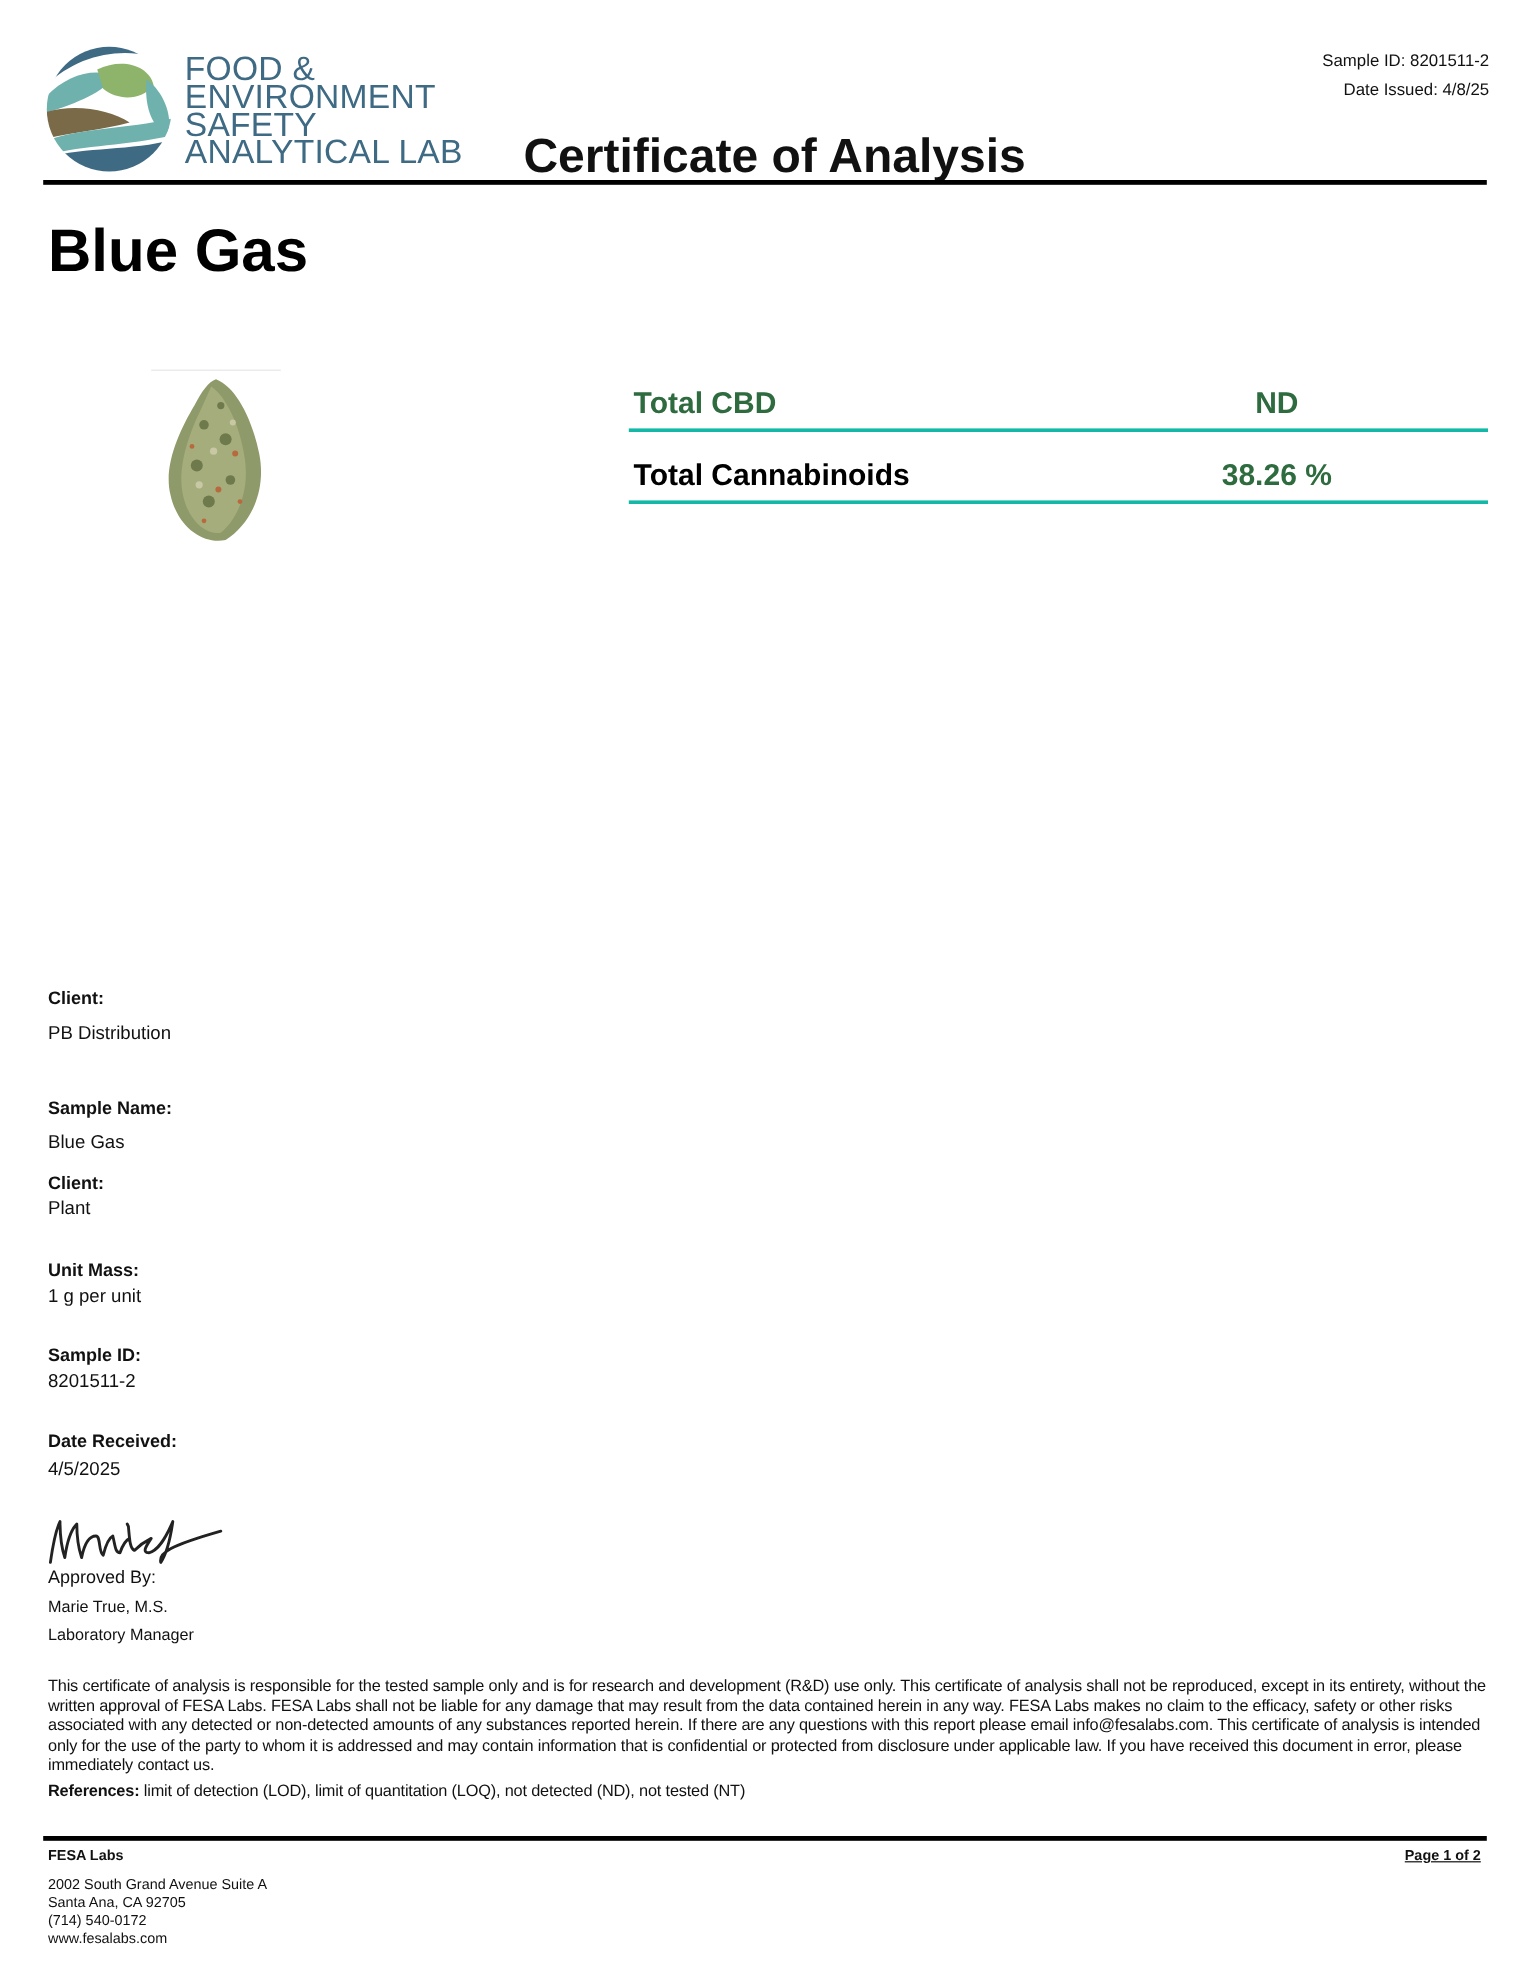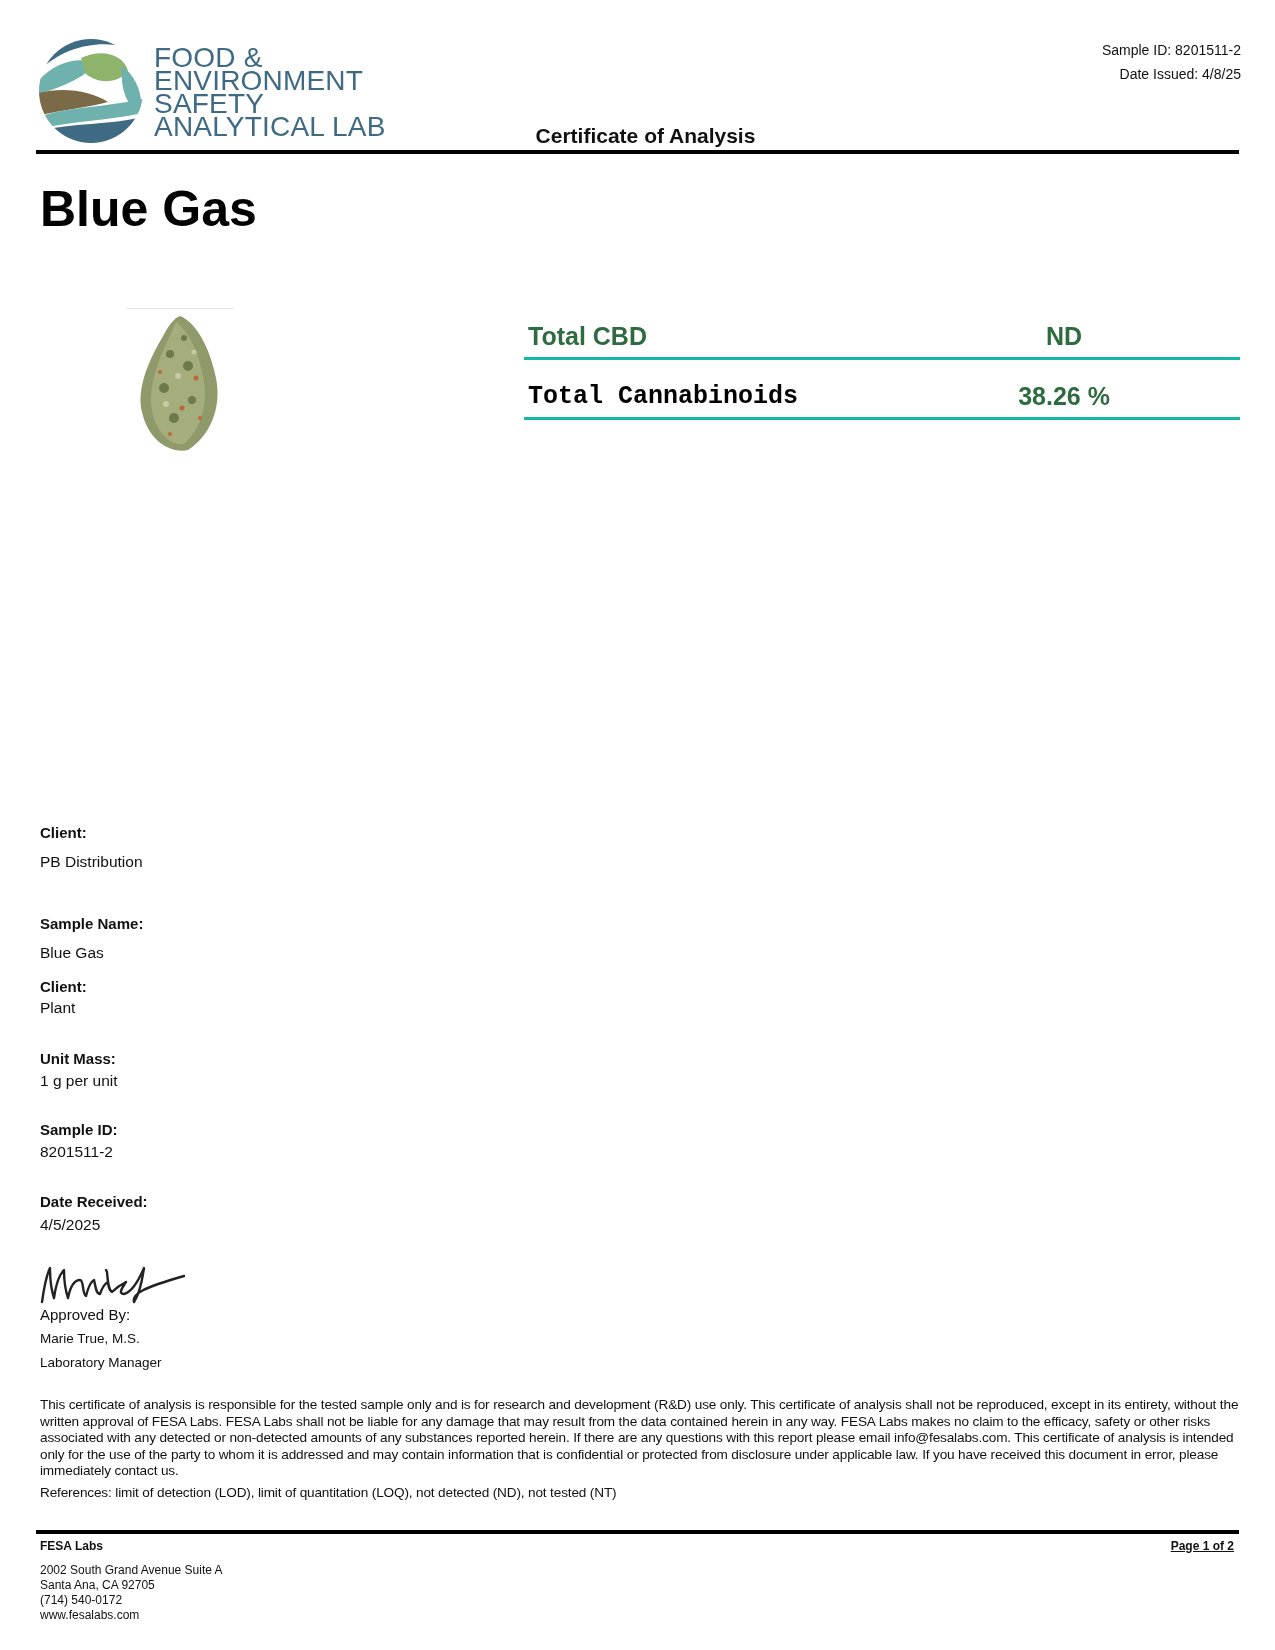--- a/index.html
+++ b/index.html
@@ -8,52 +8,52 @@
   .abs { position: absolute; }
 
   
   .logo { left: 36px; top: 36px; width: 300px; height: 110px; }
   .logo-mark { position: absolute; left: 0; top: 0; width: 110px; height: 110px; }
   .logo-text { position: absolute; left: 118px; top: 10px; color: #3f6a84;
                font-size: 28px; line-height: 23px; letter-spacing: 0.2px; font-weight: normal; }
   .logo-text div { white-space: nowrap; }
 
   .meta { right: 34px; top: 38px; text-align: right; font-size: 14px; line-height: 24px; color: #111; }
-  .doc-title { left: 0; width: 1275px; top: 124px; text-align: center; font-size: 21px; font-weight: bold;
+  .doc-title { left: 0; width: 1275px; top: 108px; text-align: center; font-size: 40px; font-weight: bold;
                padding-left: 16px; box-sizing: border-box; }
   .rule-top { left: 36px; right: 36px; top: 150px; height: 4px; background: #000; }
 
   .sample-title { left: 40px; top: 180px; font-size: 50px; font-weight: bold; color: #000; }
 
   
   .product { left: 126px; top: 308px; width: 108px; height: 148px; }
   .product .topline { position: absolute; left: 0; right: 0; top: 0; height: 1px; background: #e6e6e6; }
 
   
   .summary { left: 524px; top: 300px; width: 716px; }
   .srow { position: relative; height: 60px; border-bottom: 3px solid #14b8a6; box-sizing: border-box; }
   .srow .lbl { position: absolute; left: 4px; bottom: 6px; font-size: 25px; font-weight: bold; }
   .srow .val { position: absolute; left: 480px; width: 120px; text-align: center; bottom: 6px; font-size: 25px; font-weight: bold; }
   .green { color: #2e6b3f; }
-  .black { color: #000; font-family: Liberation Mono, monospace; }
+  .black { color: #000; }
 
   
   .info { left: 40px; top: 820px; }
   .field { position: absolute; left: 0; white-space: nowrap; }
   .flabel { font-size: 15px; font-weight: bold; }
   .fvalue { font-size: 15.5px; }
 
   .sig { left: 38px; top: 1258px; width: 150px; height: 48px; }
   .approved { left: 40px; top: 1306px; font-size: 15px; }
   .approver { left: 40px; top: 1331px; font-size: 13.5px; }
   .approver-title { left: 40px; top: 1355px; font-size: 13.5px; }
 
   .disclaimer { left: 40px; top: 1397px; width: 1200px; font-size: 13.6px; line-height: 16.6px; letter-spacing: -0.15px; }
   .refs { left: 40px; top: 1485px; font-size: 13.6px; letter-spacing: -0.15px; }
-  .refs b { font-weight: normal; }
+  .refs b { font-weight: bold; }
 
   .rule-bottom { left: 36px; right: 36px; top: 1530px; height: 4px; background: #000; }
   .foot-name { left: 40px; top: 1539px; font-size: 12px; font-weight: bold; }
   .foot-page { right: 41px; top: 1539px; font-size: 12px; font-weight: bold; text-decoration: underline; }
   .foot-addr { left: 40px; top: 1563px; font-size: 12px; line-height: 15px; }
 </style>
 </head>
 <body>
 
 <div class="abs logo">

